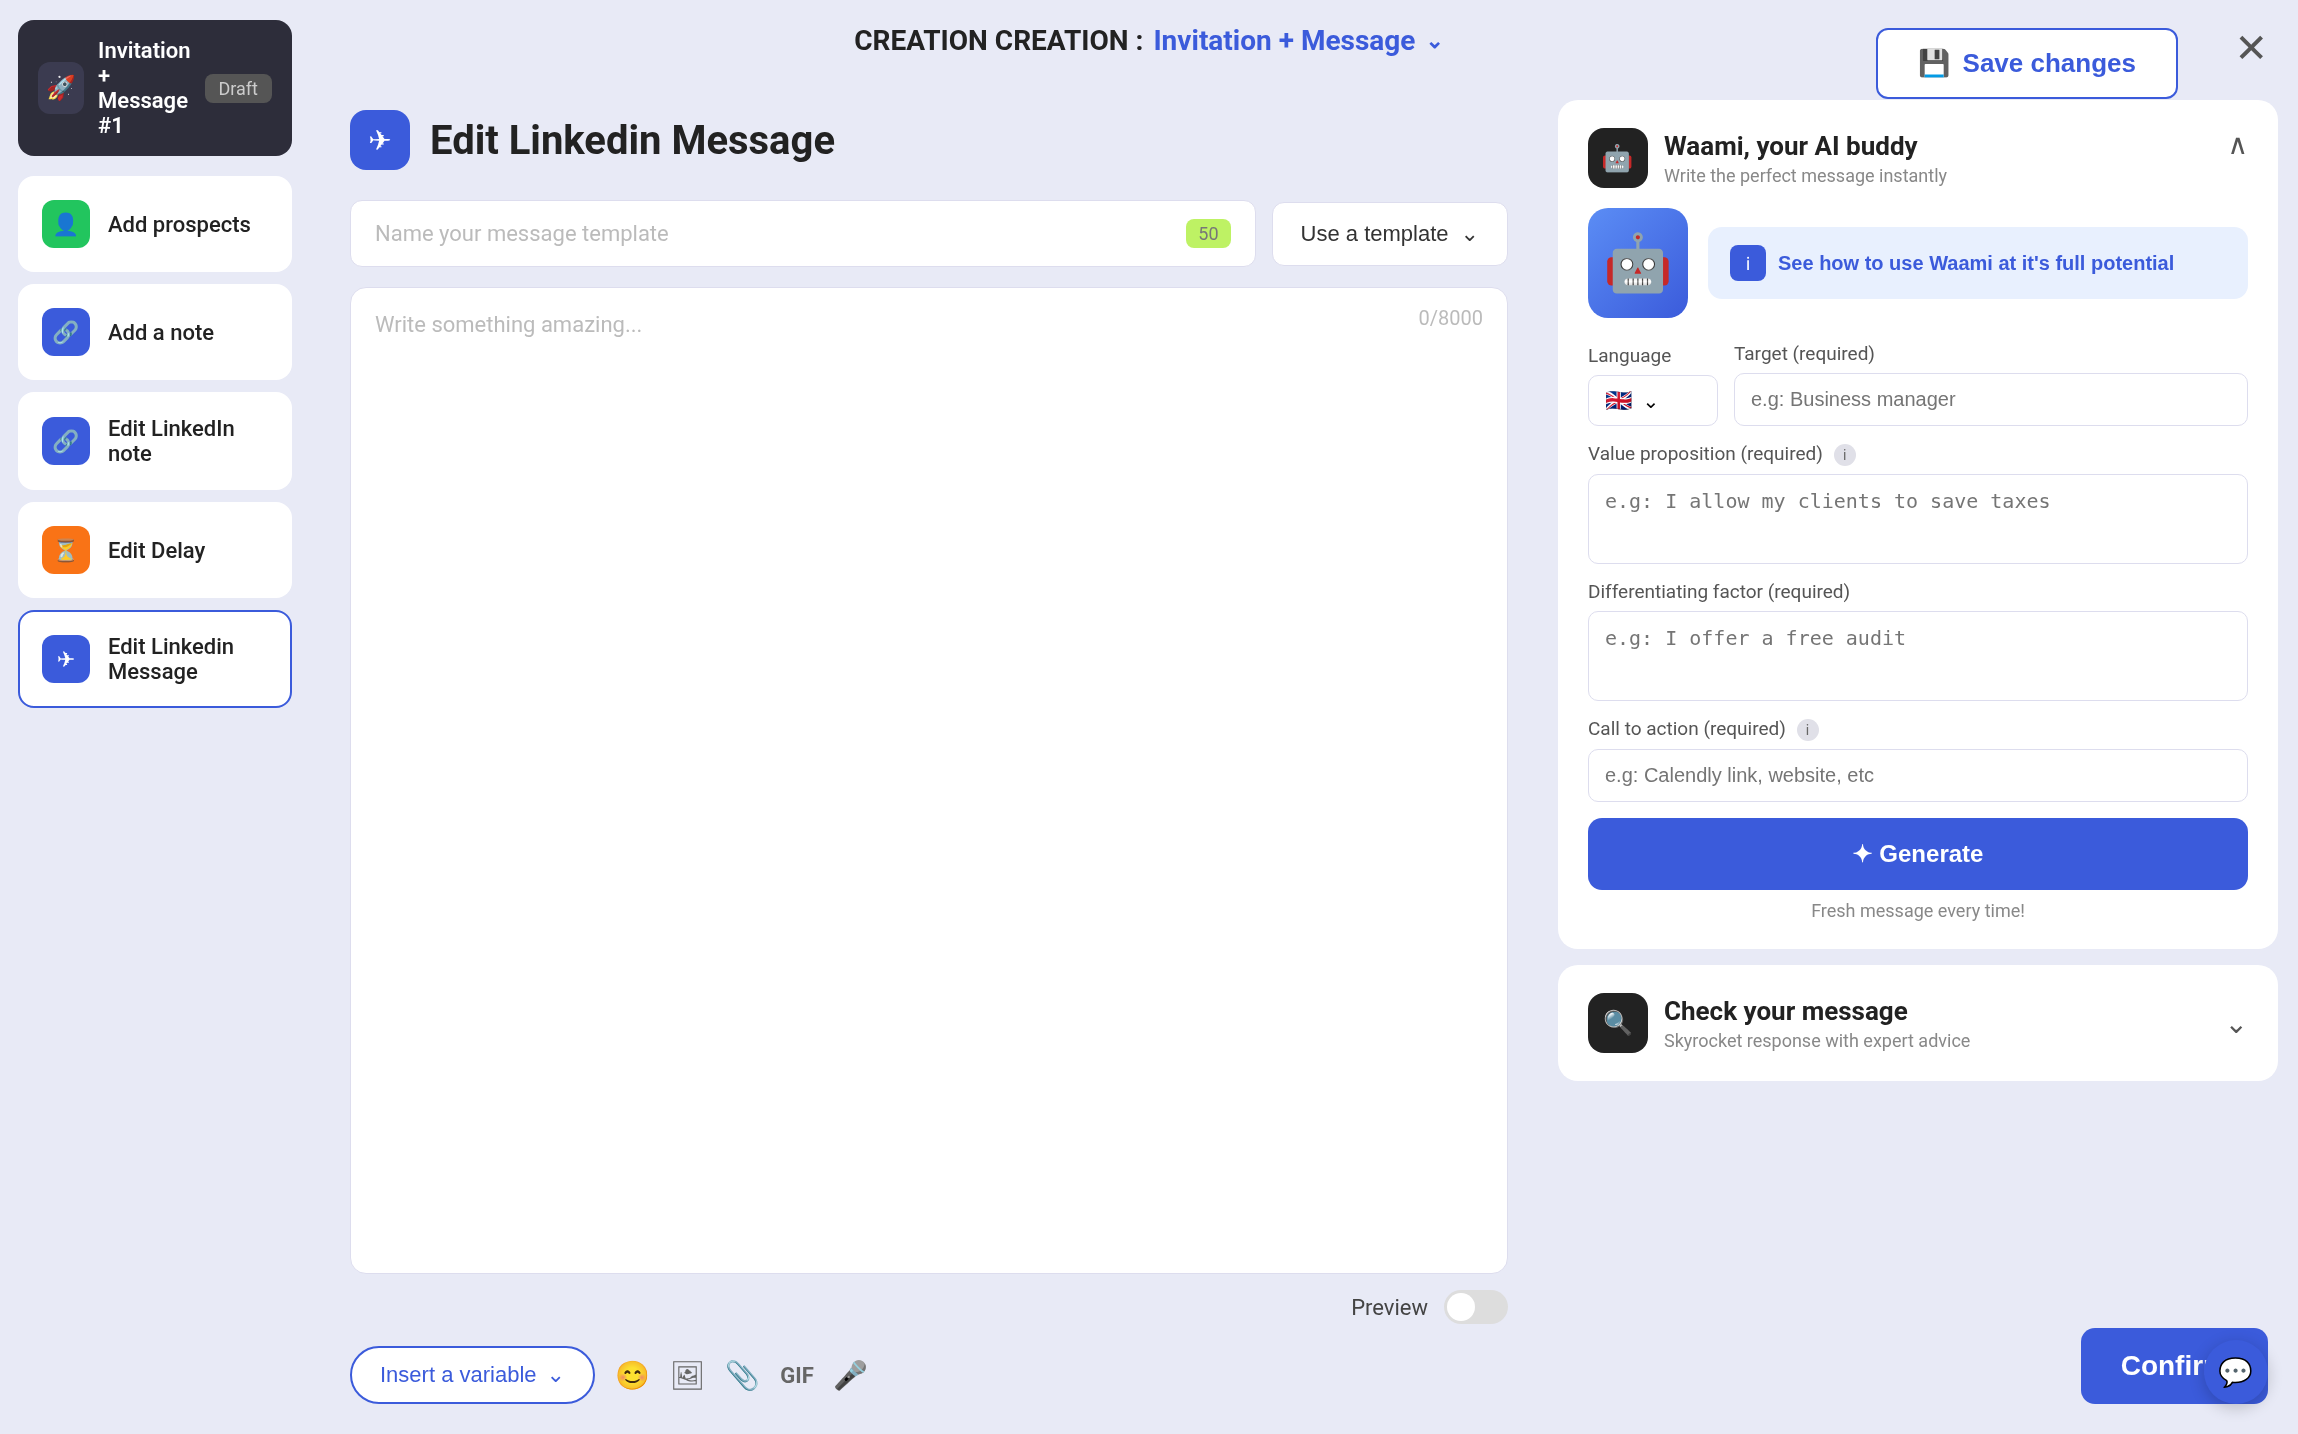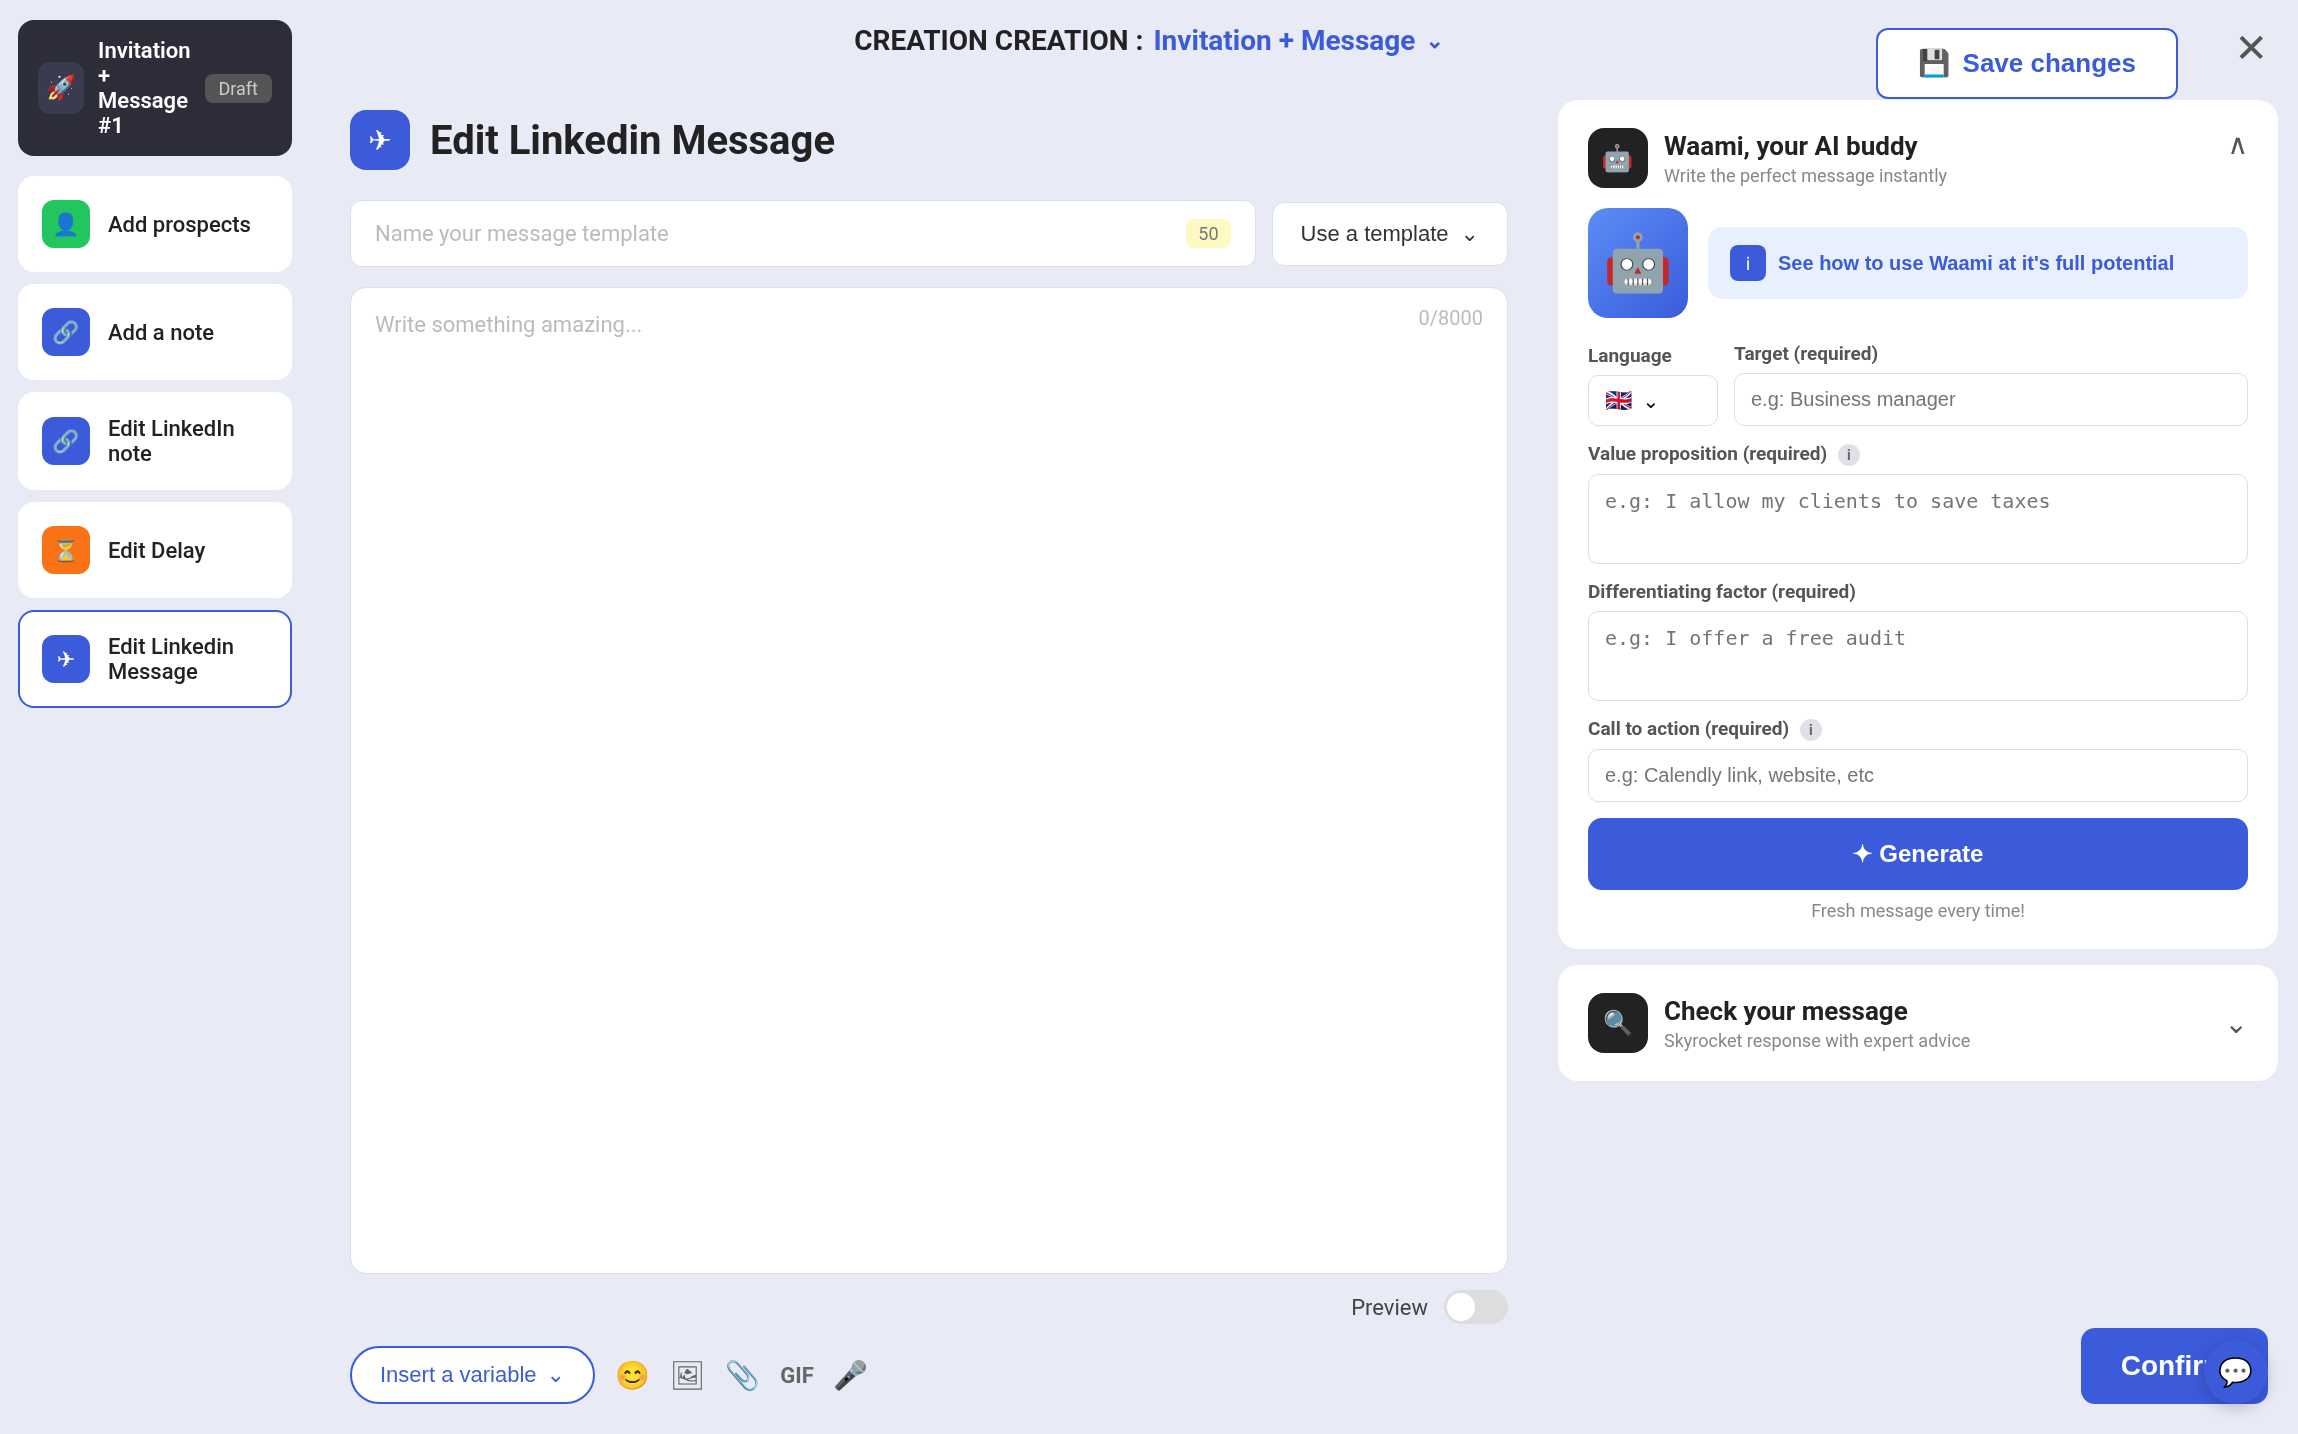--- a/index.html
+++ b/index.html
@@ -198,21 +198,21 @@
       border-radius: 12px;
       padding: 18px 24px;
       font-size: 22px;
       color: #999;
       background: white;
       display: flex;
       align-items: center;
       justify-content: space-between;
     }
     .template-name-input .char-count {
-      background: #fef9c3;
+      background: #bef264;
       border-radius: 8px;
       padding: 4px 12px;
       font-size: 18px;
       color: #777;
     }
     .use-template-btn {
       background: white;
       border: 1.5px solid #dde;
       border-radius: 12px;
       padding: 18px 28px;
@@ -418,21 +418,21 @@
     .form-group {
       display: flex;
       flex-direction: column;
       gap: 8px;
     }
     .form-group.half { flex: 1; }
     .form-group.full { flex: 1; }
     .form-label {
       font-size: 19px;
       color: #555;
-      font-weight: 700;
+      font-weight: 400;
     }
 
     .language-select {
       border: 1.5px solid #dde;
       border-radius: 10px;
       padding: 12px 16px;
       font-size: 20px;
       display: flex;
       align-items: center;
       gap: 10px;

